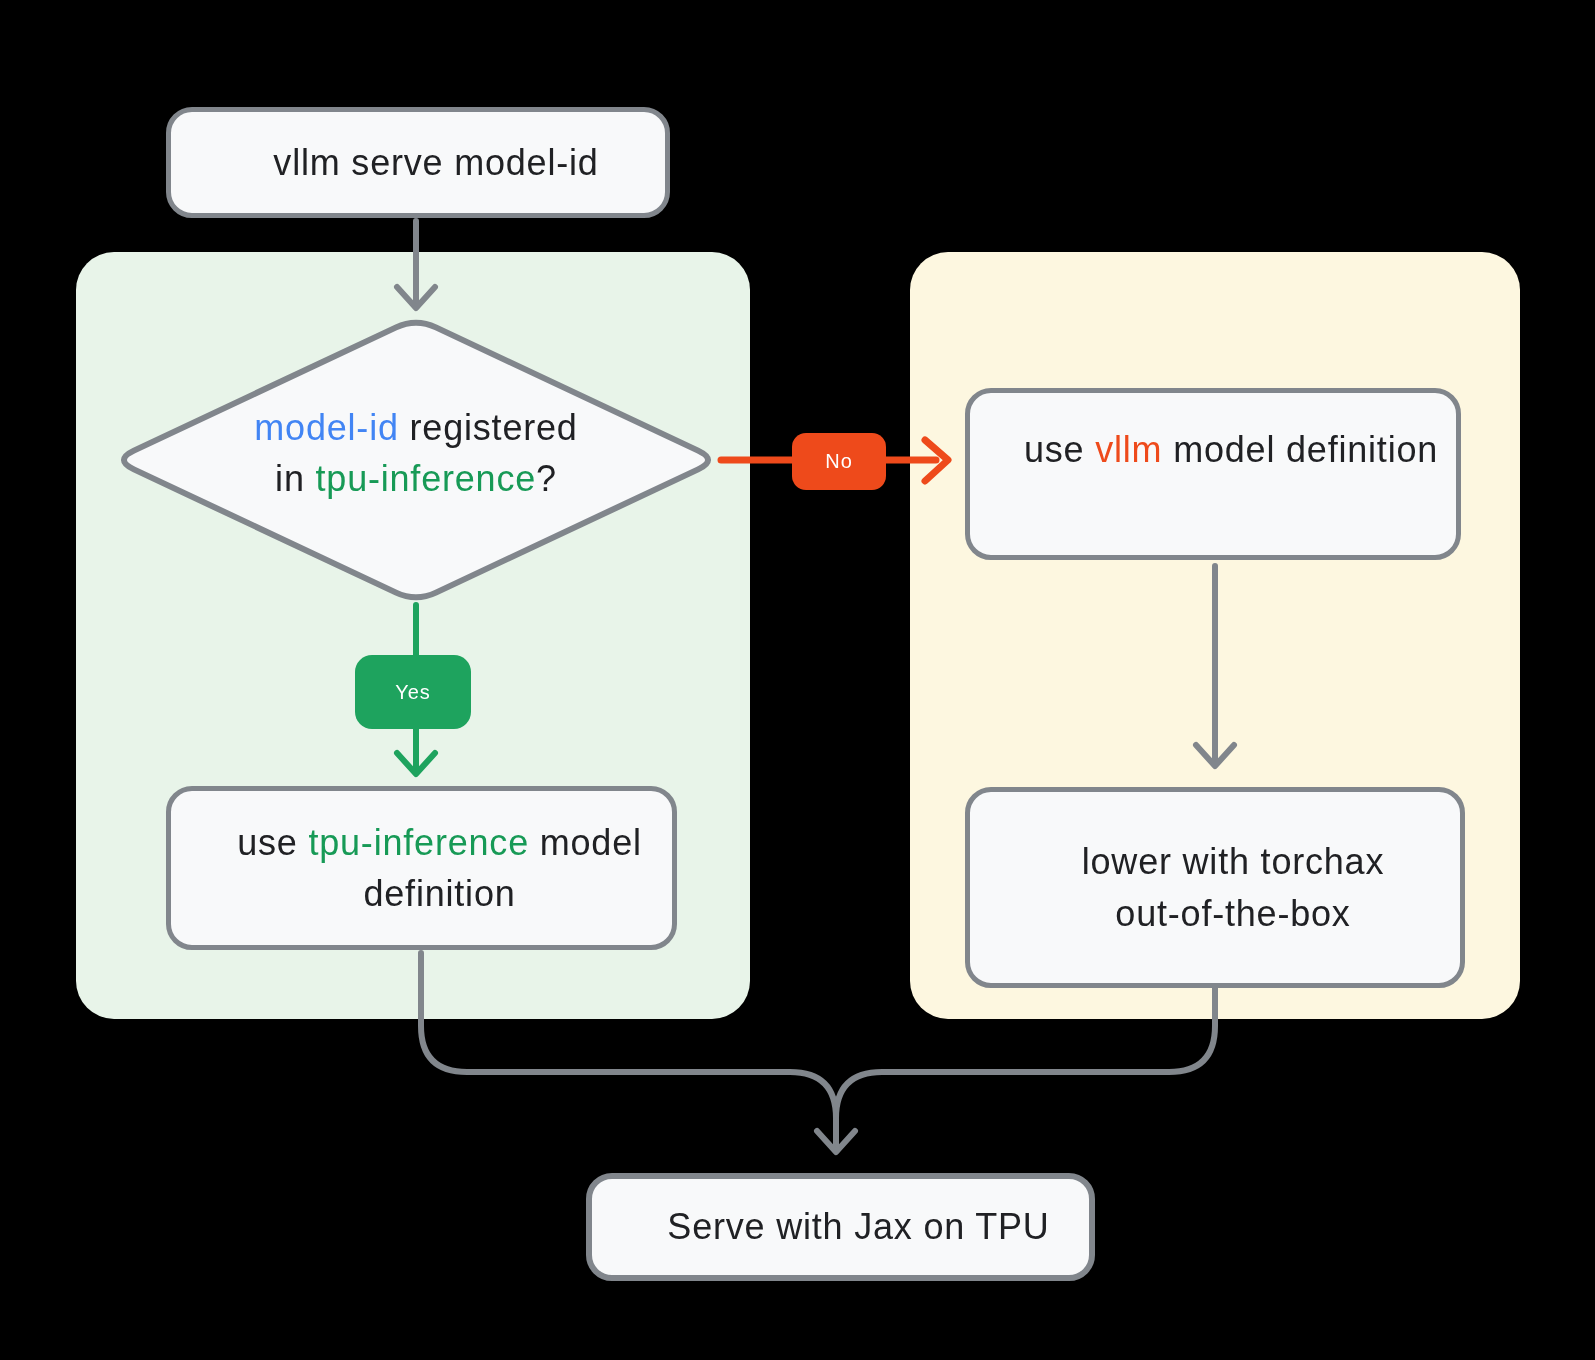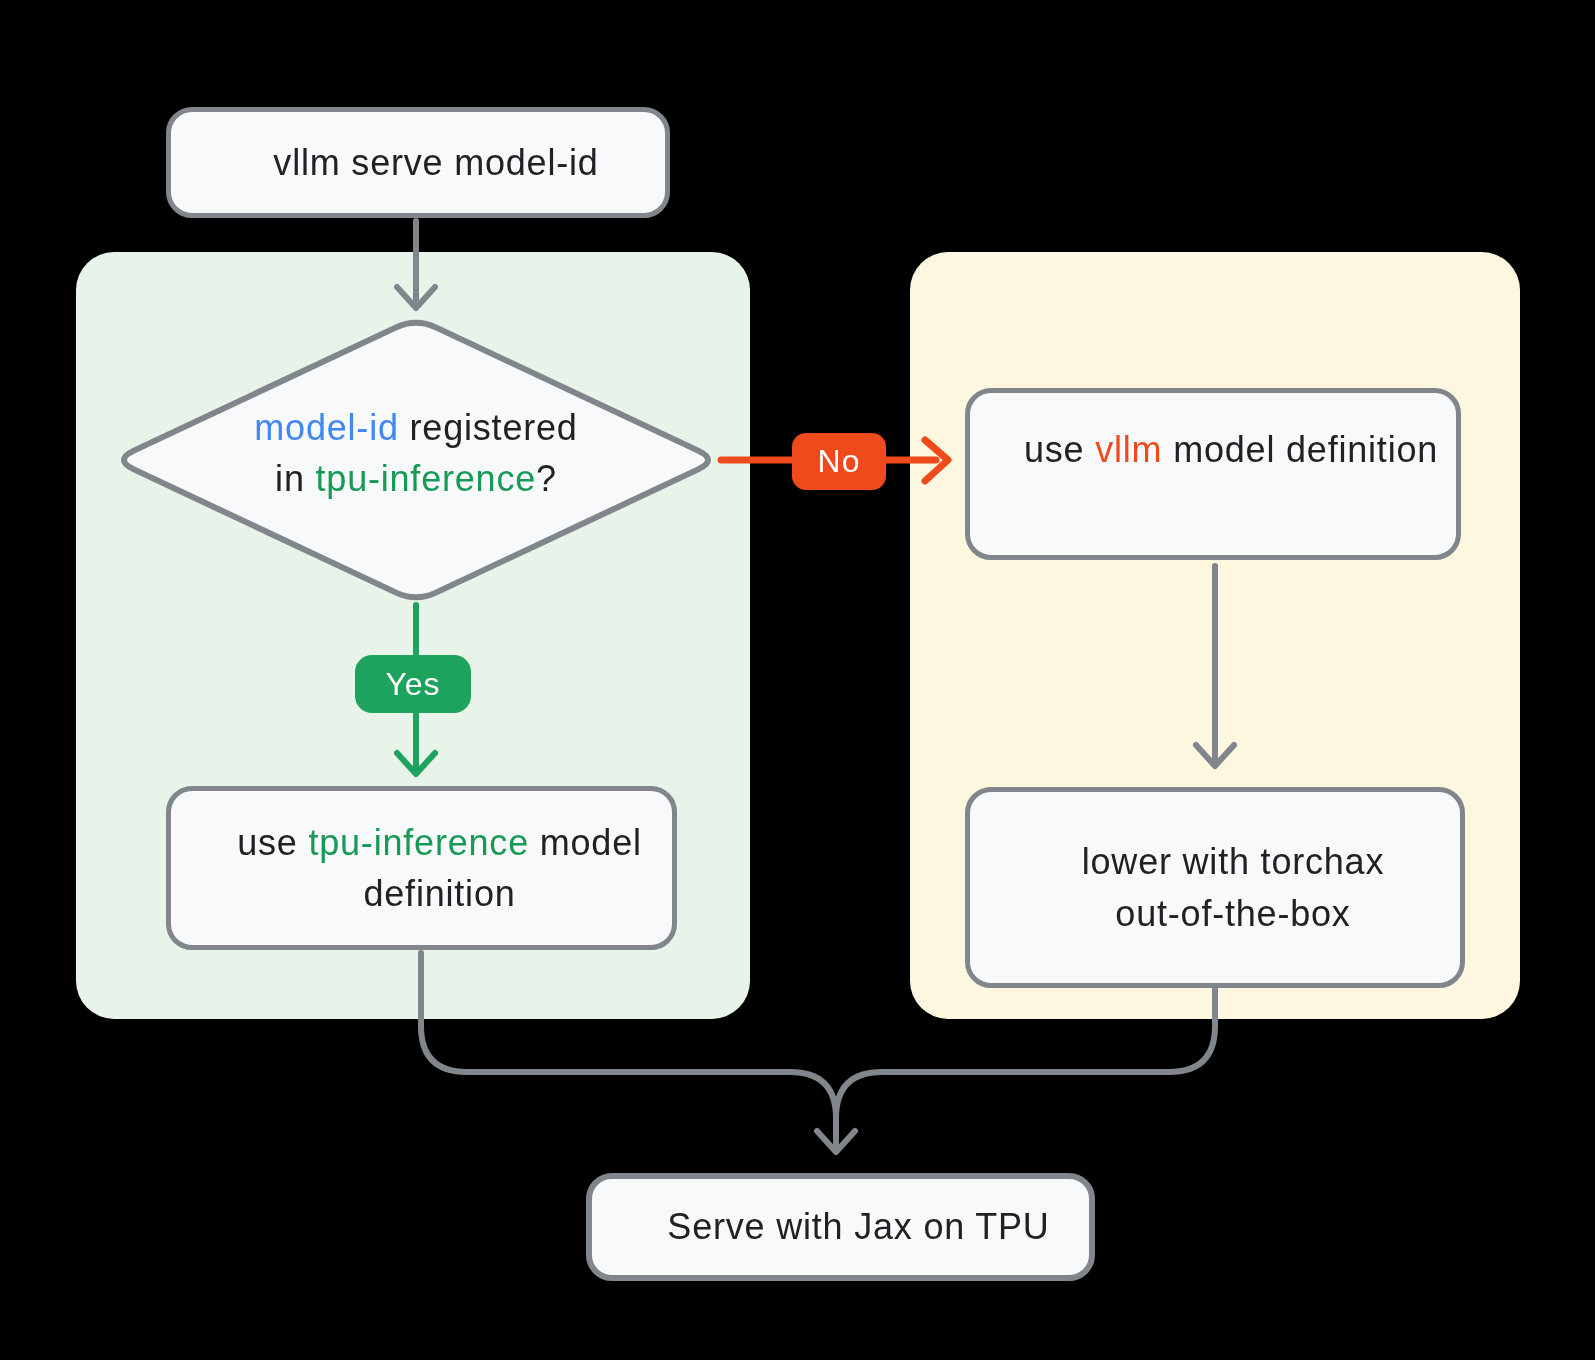--- a/index.html
+++ b/index.html
@@ -22,23 +22,23 @@
   .node-vllm{left:965px;top:388px;width:496px;height:172px;padding-bottom:48px;}
   .node-torchax{left:965px;top:787px;width:500px;height:201px;}
   .node-serve{left:586px;top:1160px;width:509px;height:108px;border-width:6px;margin-top:13px;}
   .decision-label{
     position:absolute;left:136px;top:402px;width:560px;height:116px;
     display:flex;align-items:flex-start;justify-content:center;text-align:center;
     font-size:36px;letter-spacing:.8px;line-height:1.42;white-space:pre-line;font-weight:500;
   }
   .badge{
     position:absolute;display:flex;align-items:center;justify-content:center;
-    color:#fff;font-size:32px;letter-spacing:1px;font-weight:500;
+    color:#fff;font-size:20px;letter-spacing:1px;font-weight:500;
   }
-  .badge-yes{left:355px;top:655px;width:116px;height:58px;border-radius:17px;}
+  .badge-yes{left:355px;top:655px;width:116px;height:74px;border-radius:17px;}
   .badge-no{left:792px;top:433px;width:94px;height:57px;border-radius:14px;}
 </style>
 </head>
 <body>
 
 <div class="canvas">
 
   <div class="panel green"></div>
   <div class="panel yellow"></div>
 

